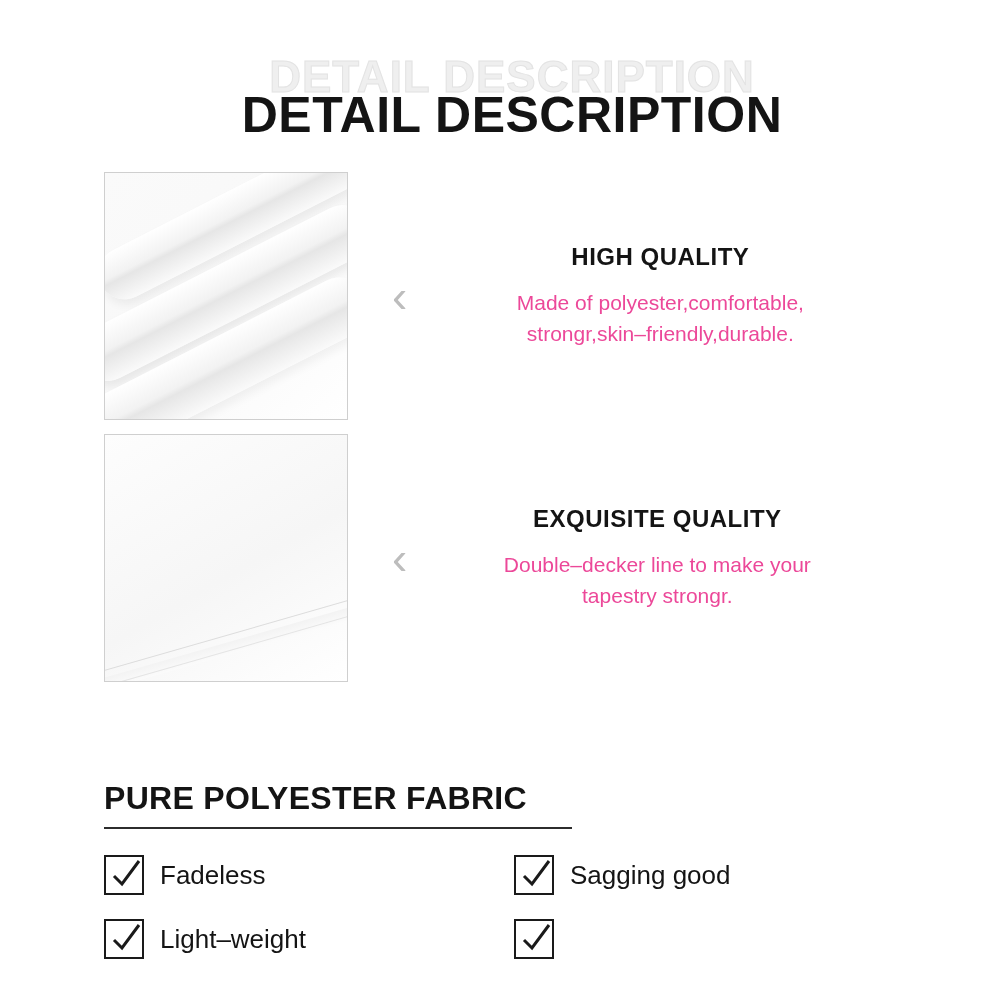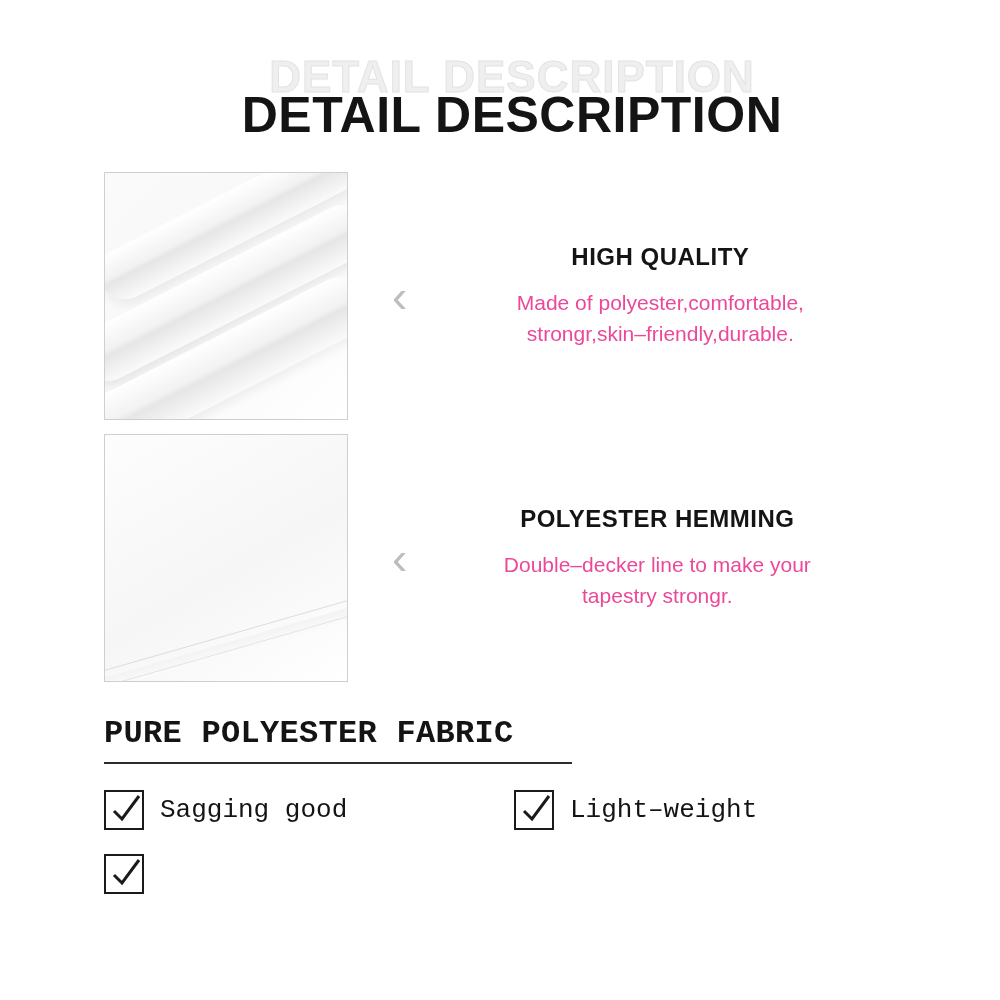--- a/index.html
+++ b/index.html
@@ -143,24 +143,23 @@
     font-size: 21px;
     line-height: 1.5;
     color: #ec4899;
   }
   .f1-text { width: 470px; margin-left: 2px; }
   .f2-text { width: 500px; margin-left: -16px; }
 
   
   .bottom {
     position: absolute;
-    top: 715px;
+    top: 780px;
     left: 104px;
     width: 792px;
-    font-family: Liberation Mono, monospace;
   }
   .bottom-title {
     font-size: 32px;
     font-weight: 700;
     letter-spacing: 0.3px;
     color: #141414;
     padding-bottom: 10px;
   }
   .divider {
     width: 468px;
@@ -218,31 +217,39 @@
 
 <div class="feature feature-2">
   <div class="photo">
     <div class="p2-bg"></div>
     <div class="hem-edge"></div>
     <div class="hem-line hem-1"></div>
     <div class="hem-line hem-2"></div>
   </div>
   <div class="arrow">‹</div>
   <div class="ftext f2-text">
-    <div class="fheading">POLYESTER HEMMING</div>
+    <div class="fheading">EXQUISITE QUALITY</div>
     <div class="fbody">Double–decker line to make your</div>
     <div class="fbody">tapestry strongr.</div>
   </div>
 </div>
 
 <div class="bottom">
   <div class="bottom-title">PURE POLYESTER FABRIC</div>
   <div class="divider"></div>
   <div class="check-grid">
 
+    <div class="check-item">
+      <span class="checkbox">
+        <svg width="32" height="32" viewBox="0 0 32 32">
+            <path d="M4 17 L12 25 L29 2" stroke="#1a1a1a" stroke-width="3" fill="none"></path>
+          </svg>
+      </span>
+      <span class="check-label">Fadeless</span>
+    </div>
 
     <div class="check-item">
       <span class="checkbox">
         <svg width="32" height="32" viewBox="0 0 32 32">
             <path d="M4 17 L12 25 L29 2" stroke="#1a1a1a" stroke-width="3" fill="none"></path>
           </svg>
       </span>
       <span class="check-label">Sagging good</span>
     </div>
 

